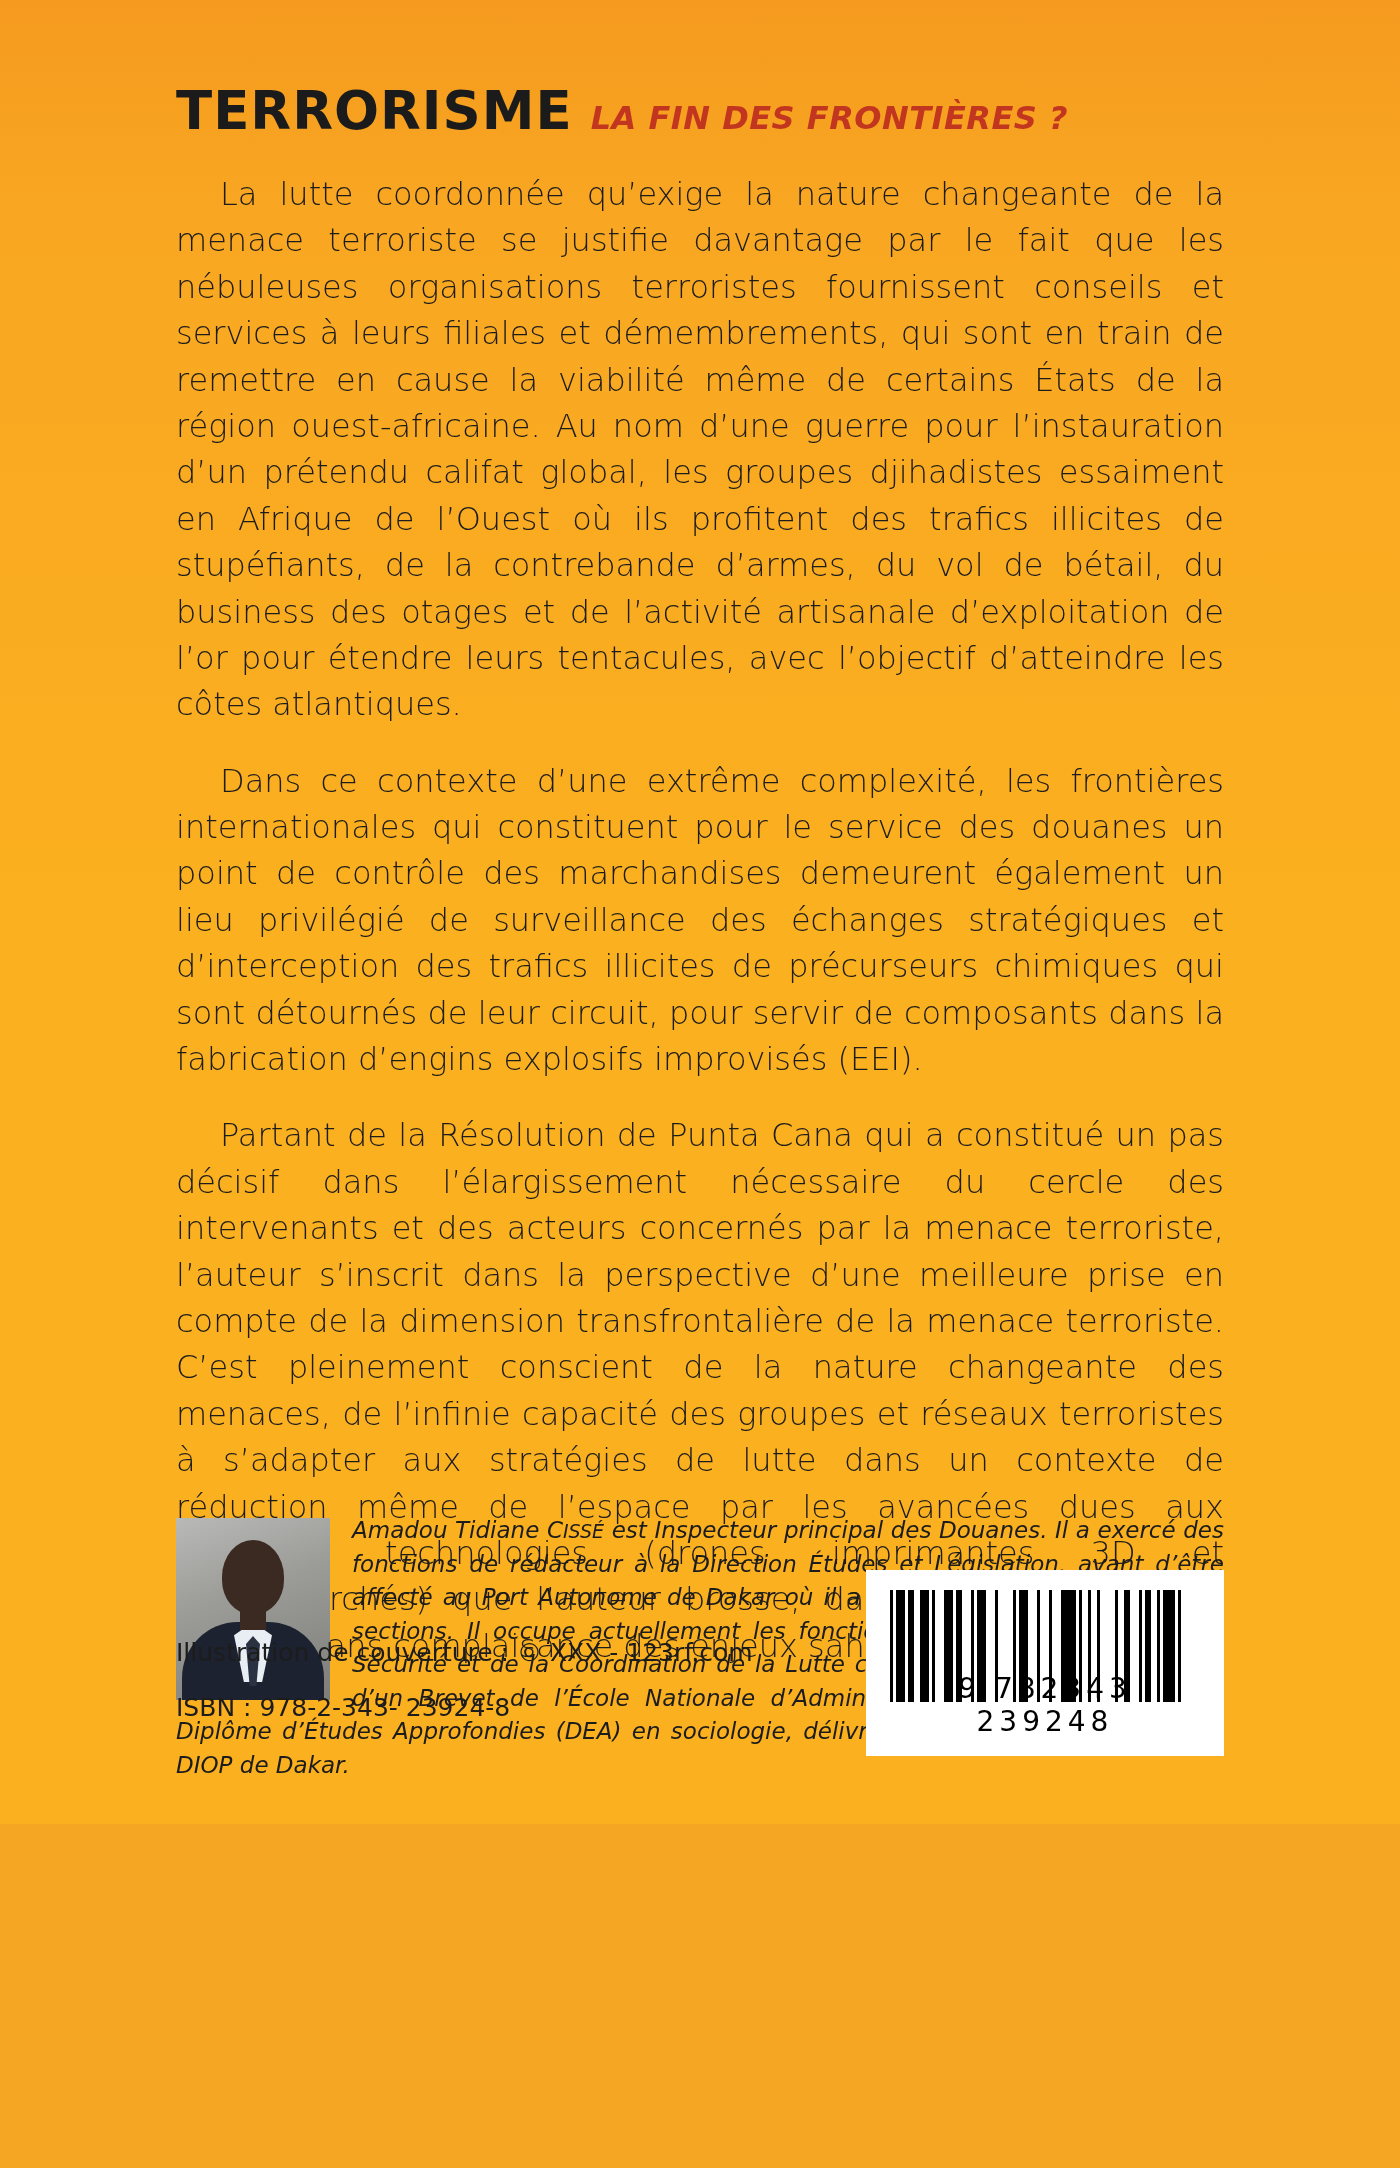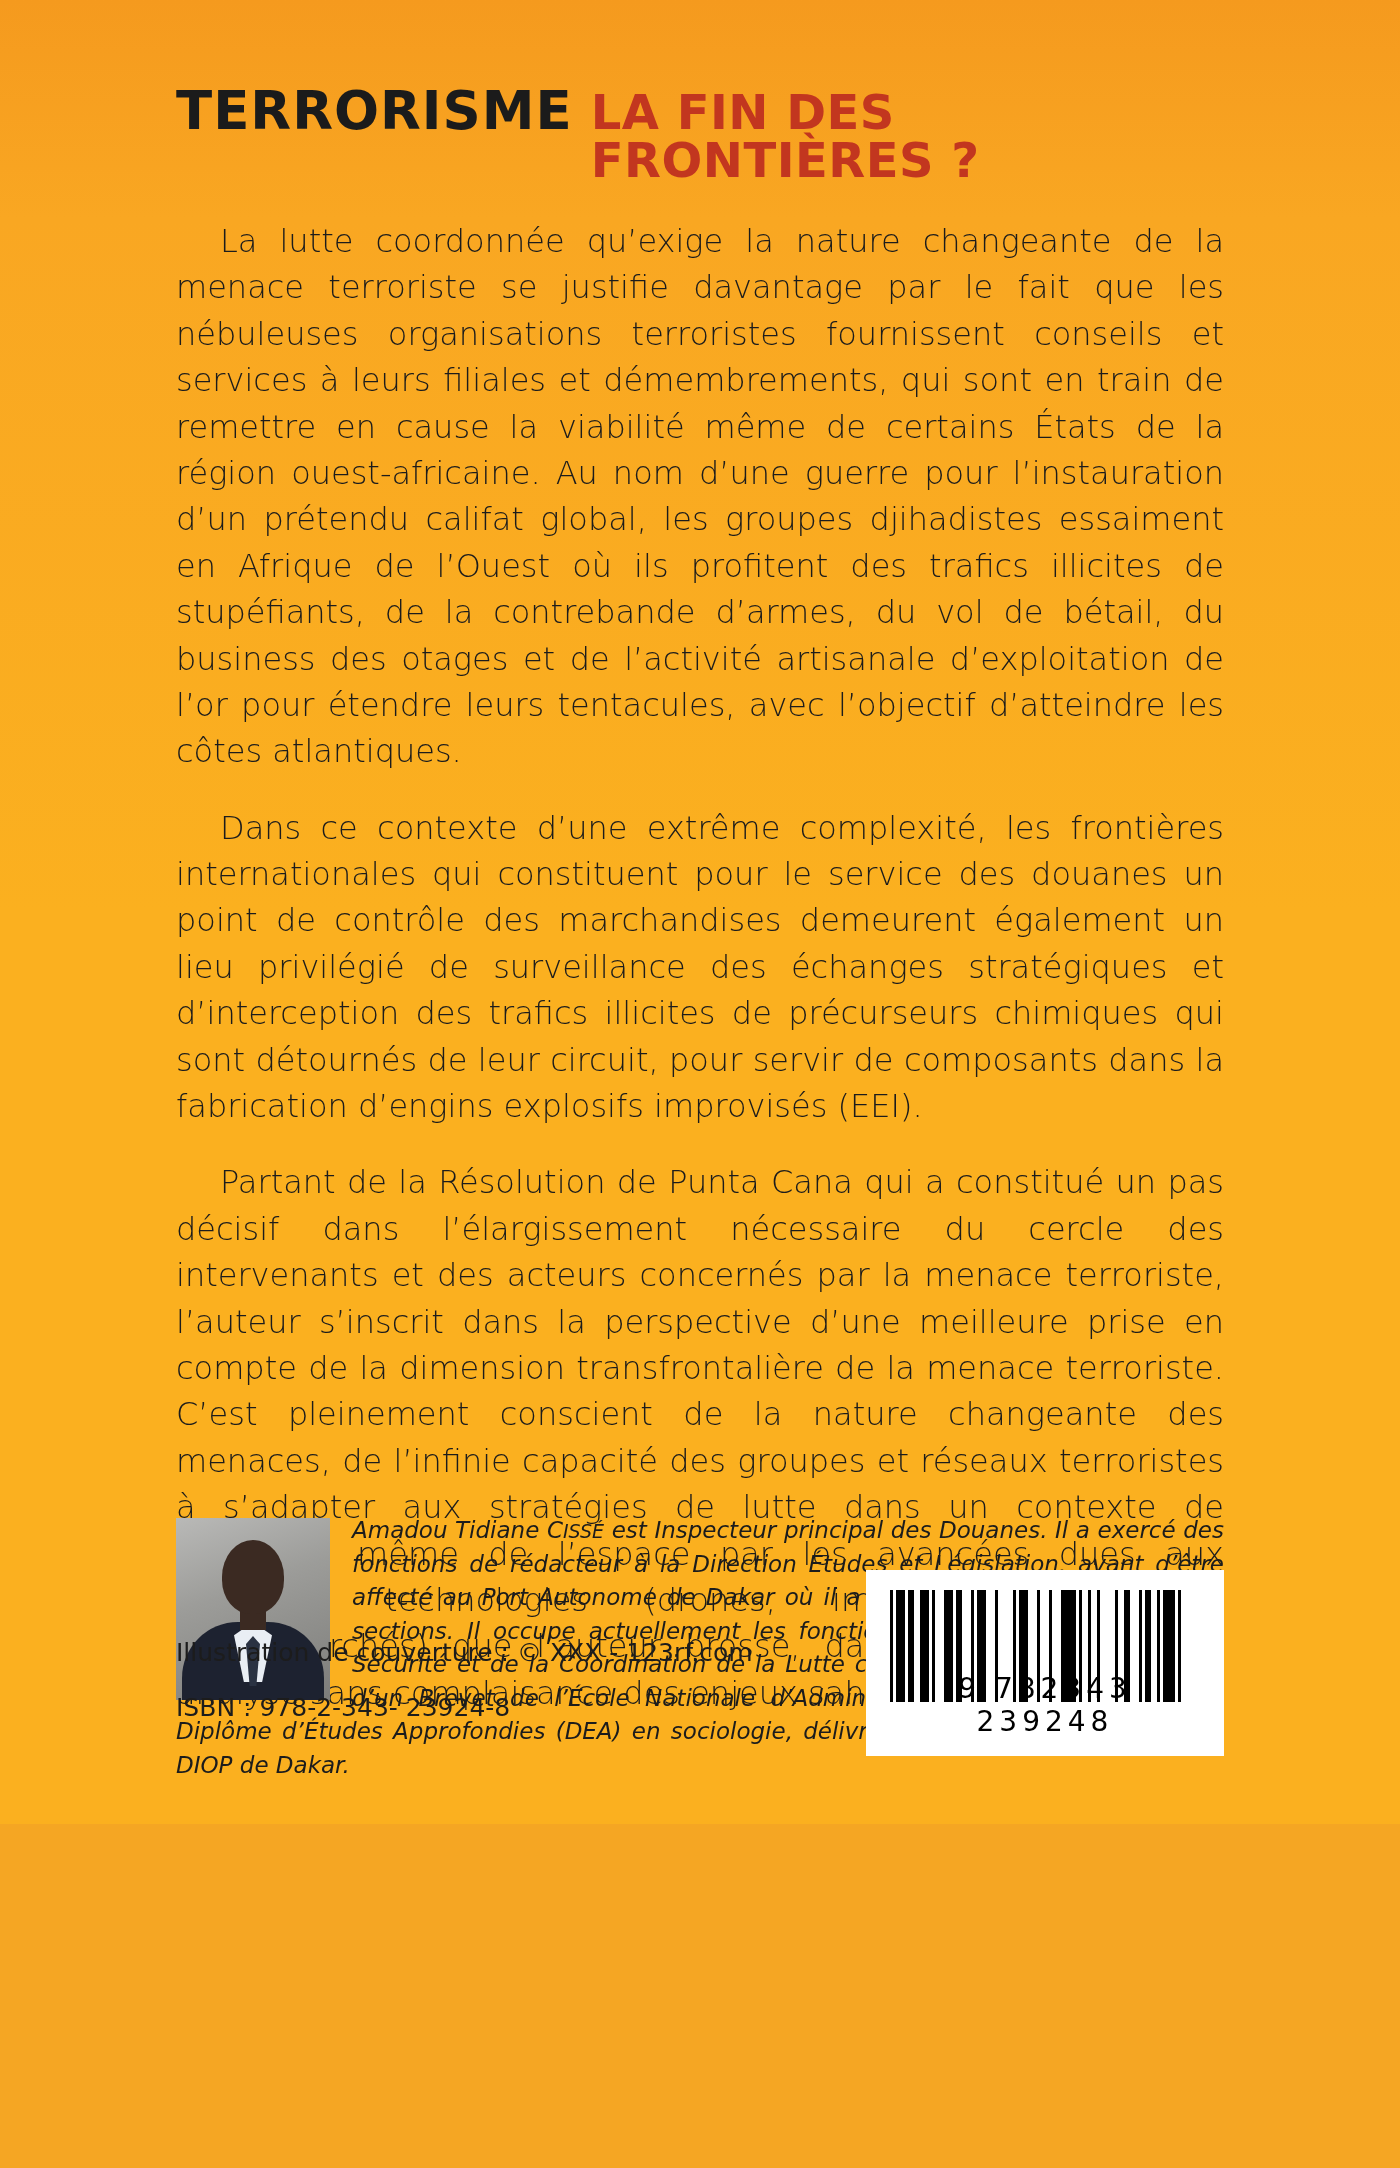--- a/index.html
+++ b/index.html
@@ -48,24 +48,25 @@
     
     background-image:
       repeating-linear-gradient(92deg, rgba(251,176,31,0.0) 0 6px, rgba(251,176,31,0.75) 6px 8px),
       repeating-linear-gradient(4deg, rgba(251,176,31,0.0) 0 11px, rgba(251,176,31,0.55) 11px 13px);
     -webkit-background-clip: text;
     background-clip: text;
   }
   .title-red {
     font-family: "DejaVu Sans", sans-serif;
     font-weight: bold;
-    font-size: 48px;
+    font-size: 32px;
     color: #c2361f;
     letter-spacing: 0.5px;
     line-height: 1;
+    font-style: italic;
   }
 
   
   .body-par {
     font-family: "DejaVu Sans", sans-serif;
     font-size: 32px;
     line-height: 1.45;
     color: #1c1c1c;
     text-align: justify;
     text-indent: 44px;

